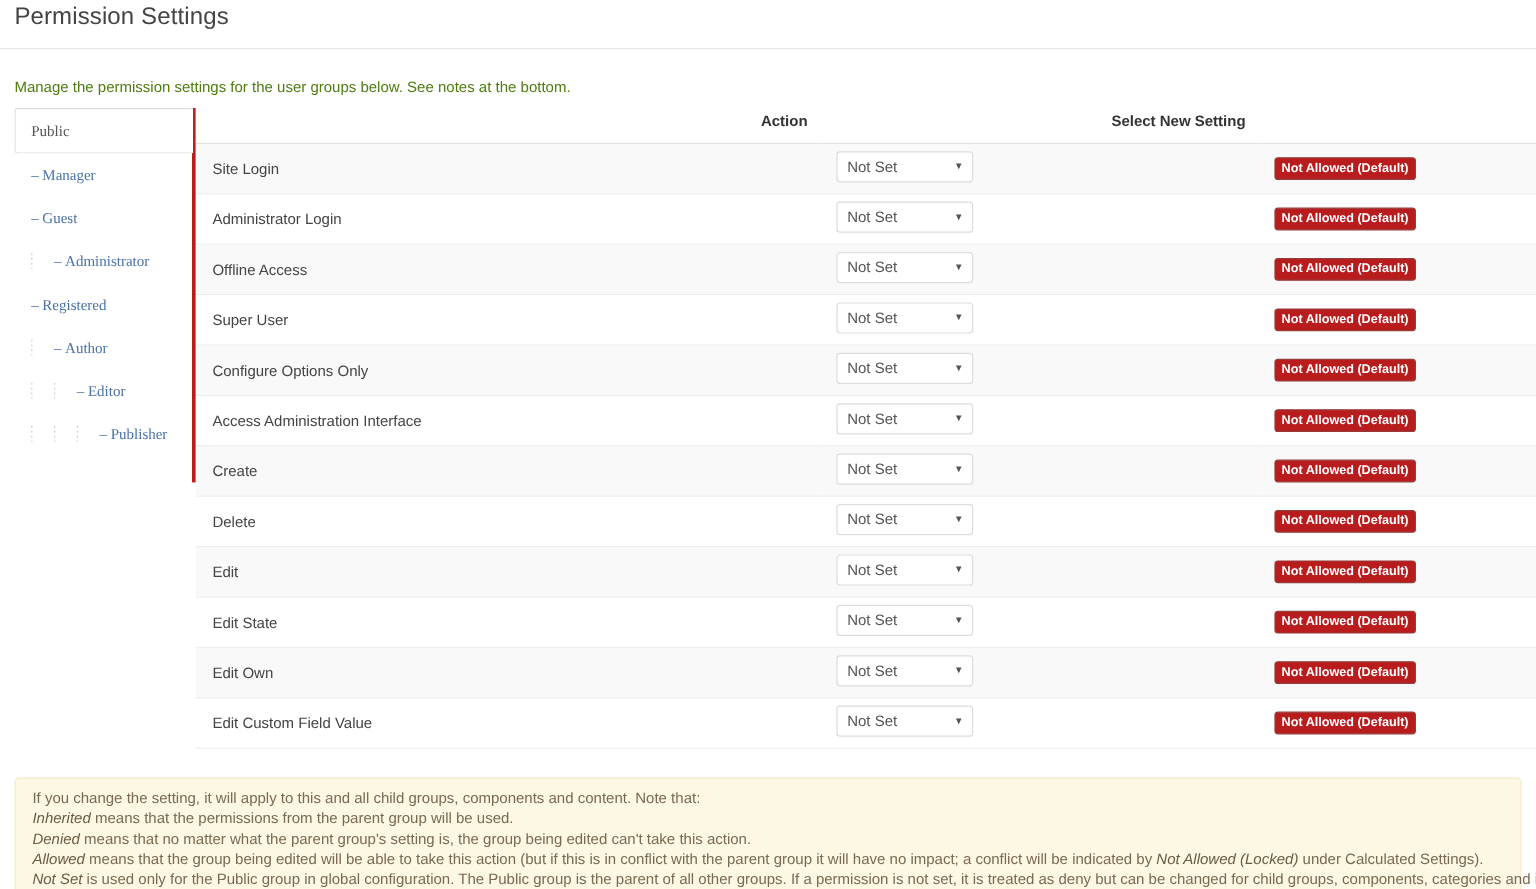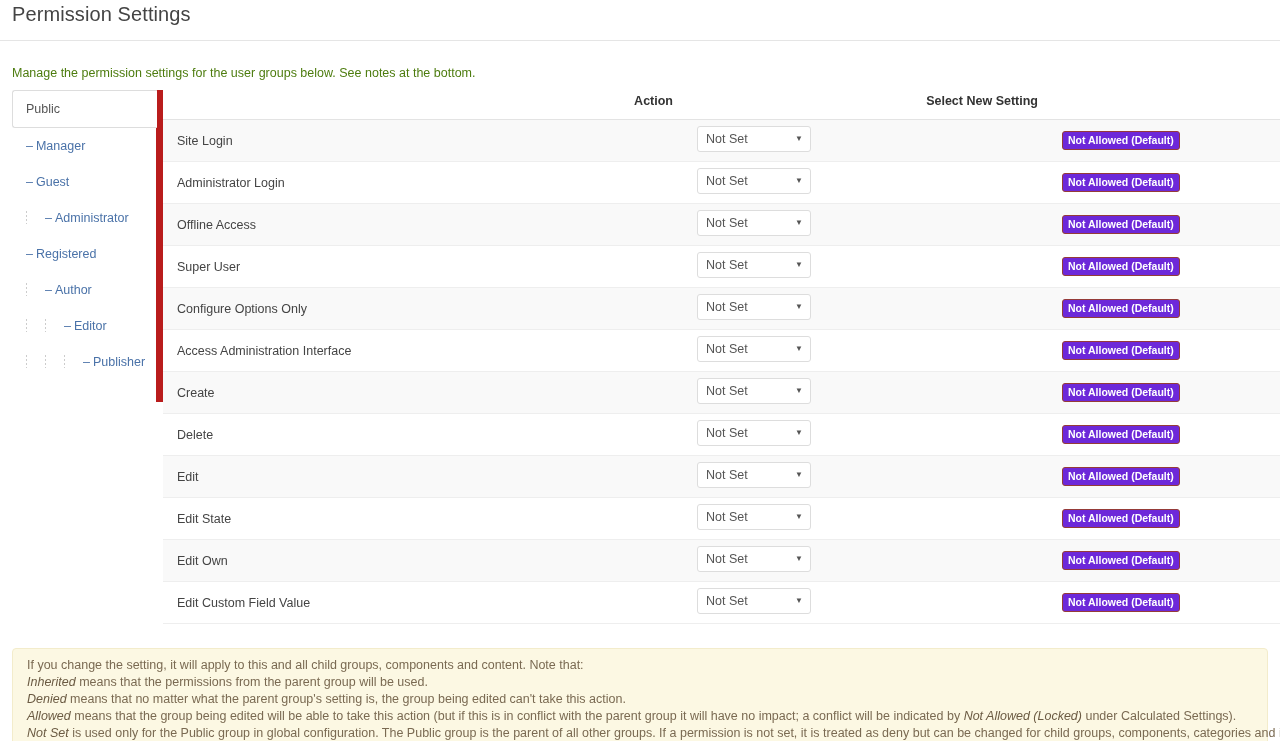--- a/index.html
+++ b/index.html
@@ -38,23 +38,24 @@
     display: flex;
     align-items: flex-start;
     padding-left: 12px;
     margin-top: 10px;
   }
 
   
   #group-tabs {
     width: 151px;
     flex: 0 0 151px;
-    border-right: 7px solid #b91c1c;
+    border-right: 3px solid #b91c1c;
     padding-bottom: 22px;
     position: relative;
+    font-family: Liberation Serif, serif;
   }
   .tab-item {
     display: block;
     position: relative;
     font-size: 12.5px;
     line-height: 16px;
     padding: 10px 12px 10px 14px;
     color: #4a72a8;
     text-decoration: none;
     white-space: nowrap;
@@ -134,21 +135,21 @@
     right: 7px; top: 50%;
     transform: translateY(-50%);
     font-size: 8px;
     color: #555555;
     line-height: 1;
   }
 
   
   .calc-badge {
     display: inline-block;
-    background: #6d28d9;
+    background: #b91c1c;
     border: 1px solid #953b39;
     border-radius: 3px;
     color: #ffffff;
     font-size: 10.5px;
     font-weight: bold;
     line-height: 12px;
     padding: 2px 5px 3px;
     white-space: nowrap;
   }
 

